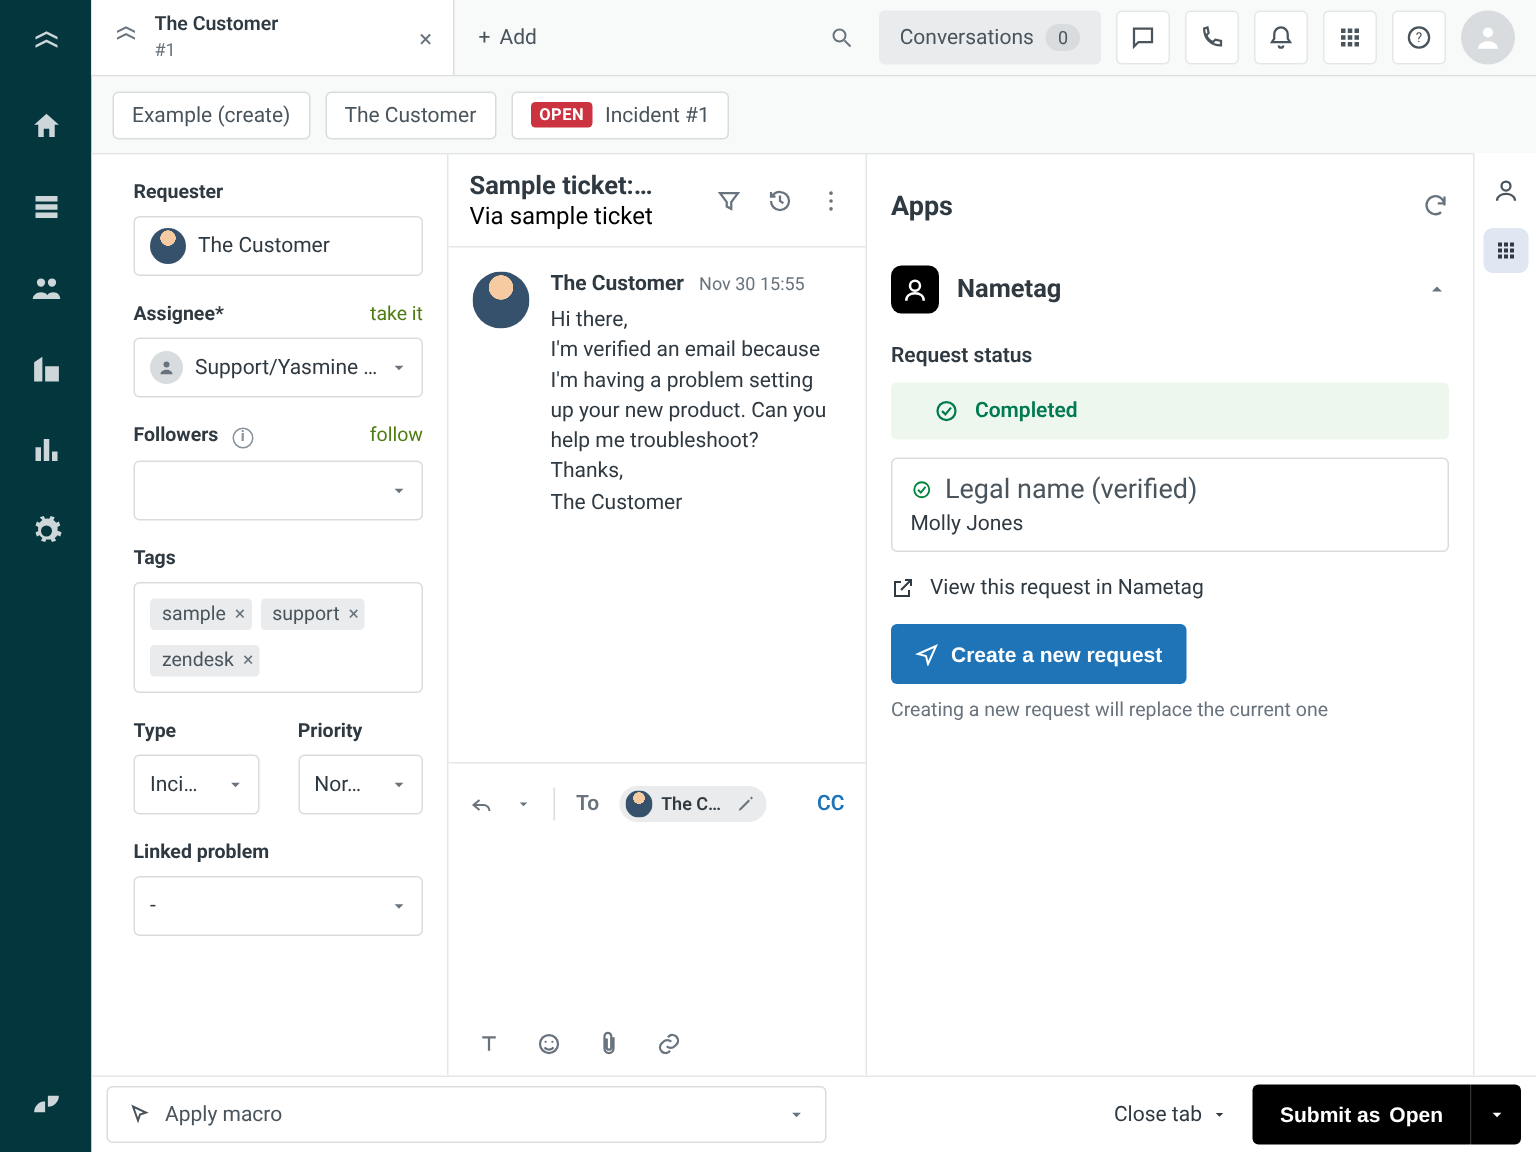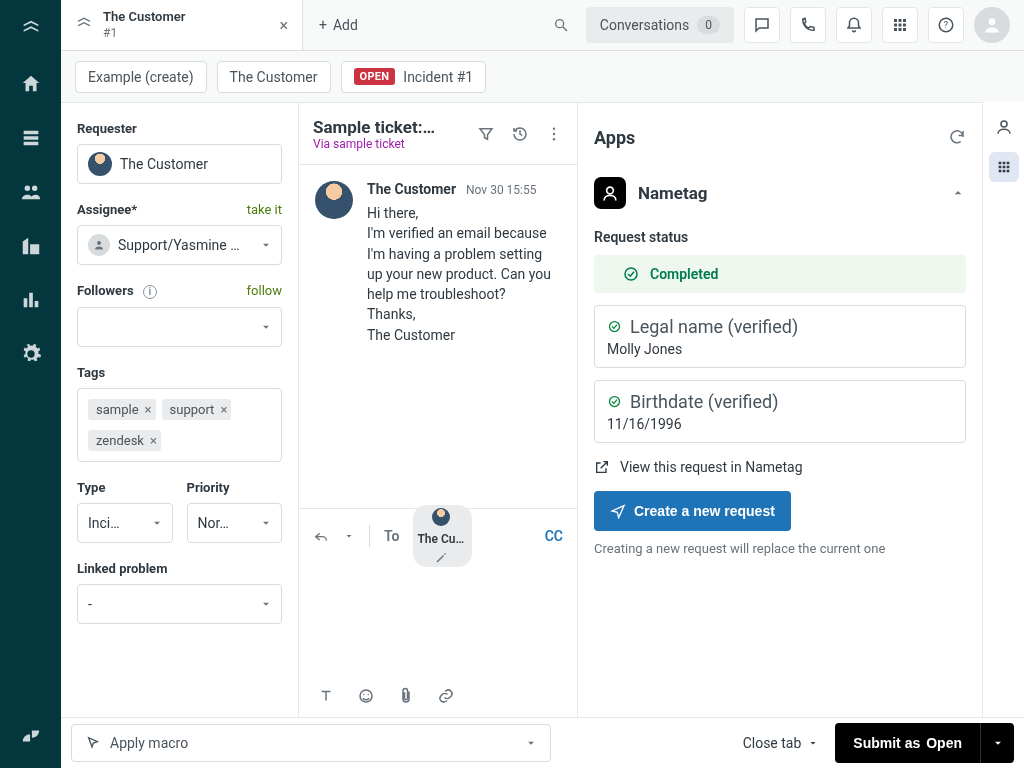--- a/index.html
+++ b/index.html
@@ -121,21 +121,21 @@
     position: absolute;
     left: 61px; top: 102px; right: 42px; bottom: 51px;
     display: flex;
     background: #fff;
   }
   .col1 { width: 238px; border-right: 1px solid #e4e7e9; border-top: 1px solid #e4e7e9; padding: 18px 16px 0 16px; overflow: hidden auto;}
   .col2 { width: 279px; border-right: 1px solid #e4e7e9; border-top: 1px solid #e4e7e9; display: flex; flex-direction: column;}
   .col3 { flex: 1; border-top: 1px solid #e4e7e9; padding: 18px 16px 0 16px; overflow:hidden auto;}
 
   
-  .field-group { margin-bottom: 18px; }
+  .field-group { margin-bottom: 18px; margin-left: 12px; }
   .field-label {
     font-size: 13px; font-weight: 700; color: #2f3941; margin-bottom: 8px;
     display: flex; align-items: center; justify-content: space-between;
   }
   .field-label .label-link { font-size: 13px; font-weight: 400; color: #4d7c0f; cursor: pointer; }
   .info-circle {
     width: 14px; height: 14px; border-radius: 50%; border: 1px solid #87929d;
     display: inline-flex; align-items:center; justify-content:center; font-size: 10px; color: #87929d;
     margin-left: 6px;
   }
@@ -168,40 +168,40 @@
   .two-col-row { display: flex; gap: 14px; }
   .two-col-row .field-group { flex: 1; min-width: 0;}
 
   
   .convo-header {
     height: 62px; border-bottom: 1px solid #e4e7e9;
     display: flex; align-items: center; justify-content: space-between; padding: 0 14px;
   }
   .convo-header .titleblock { overflow:hidden; }
   .convo-header .ticket-title { font-size: 17px; font-weight: 700; white-space: nowrap; overflow:hidden; text-overflow:ellipsis; }
-  .convo-header .via { font-size: 12px; color: #a21caf; }
+  .convo-header .via { font-size: 16px; color: #000000; }
   .convo-header .hdr-icons { display: flex; gap: 16px; color: #68737d; }
   .convo-body { flex: 1; padding: 16px 18px 0 16px; overflow:auto;}
   .msg-row { display: flex; gap: 14px; }
   .msg-avatar {
     width: 38px; height: 38px; border-radius: 50%;
     background: radial-gradient(circle at 50% 28%, #f7cba1 0 24%, transparent 25%),
                 linear-gradient(#35516b 0 0);
     flex-shrink: 0;
   }
   .msg-head { display:flex; gap:10px; align-items:baseline; margin-bottom:6px;}
   .msg-head .name { font-weight: 700; }
   .msg-head .time { color: #68737d; font-size: 12px; }
   .msg-body { line-height: 1.45; }
   .reply-bar {
     border-top: 1px solid #e4e7e9; height: 54px; display:flex; align-items:center;
     padding: 0 14px; gap: 14px; color:#68737d;
   }
   .reply-bar .to-label { color:#68737d; font-weight:600;}
-  .reply-to-chip { background:#e9ebed; border-radius: 14px; padding:3px 8px 3px 4px; display:flex; align-items:center; gap:6px; max-width:98px;flex-direction:column;}
+  .reply-to-chip { background:#e9ebed; border-radius: 14px; padding:3px 8px 3px 4px; display:flex; align-items:center; gap:6px; max-width:98px;}
   .reply-to-chip .avatar-xs { width:18px;height:18px;border-radius:50%;
     background: radial-gradient(circle at 50% 28%, #f7cba1 0 24%, transparent 25%), linear-gradient(#35516b 0 0);}
   .reply-to-chip .chip-name { font-size:12px; white-space:nowrap; overflow:hidden; text-overflow:ellipsis; color:#2f3941; font-weight:600;}
   .cc-link { color:#1f73b7; font-weight:600; margin-left:auto;}
   .compose-area { height: 113px; }
   .compose-icons { height: 42px; border-top: none; display:flex; align-items:center; gap:22px; padding: 0 18px; color:#68737d;}
 
   
   .apps-header {
     display: flex; align-items: center; justify-content: space-between;
@@ -648,32 +648,20 @@
           <svg width="15" height="15" viewBox="0 0 24 24">
               <circle cx="12" cy="12" r="8" fill="none" stroke="currentColor" stroke-width="2"></circle>
               <path d="M8 12l3 3 5-6" fill="none" stroke="currentColor" stroke-width="2"></path>
             </svg>
         </span>
         <span>Legal name (verified)</span>
       </div>
       <div>Molly Jones</div>
     </div>
 
-    <div class="verify-box">
-      <div class="vlabel">
-        <span class="check">
-          <svg width="15" height="15" viewBox="0 0 24 24">
-              <circle cx="12" cy="12" r="8" fill="none" stroke="currentColor" stroke-width="2"></circle>
-              <path d="M8 12l3 3 5-6" fill="none" stroke="currentColor" stroke-width="2"></path>
-            </svg>
-        </span>
-        <span>Birthdate (verified)</span>
-      </div>
-      <div>11/16/1996</div>
-    </div>
 
     <div class="ext-link">
       <span>
         <svg width="16" height="16" viewBox="0 0 24 24">
             <path fill="none" stroke="currentColor" stroke-width="2" d="M14 4h6v6M20 4L10 14M18 14v6H4V6h6"></path>
           </svg>
       </span>
       <span>View this request in Nametag</span>
     </div>
 

